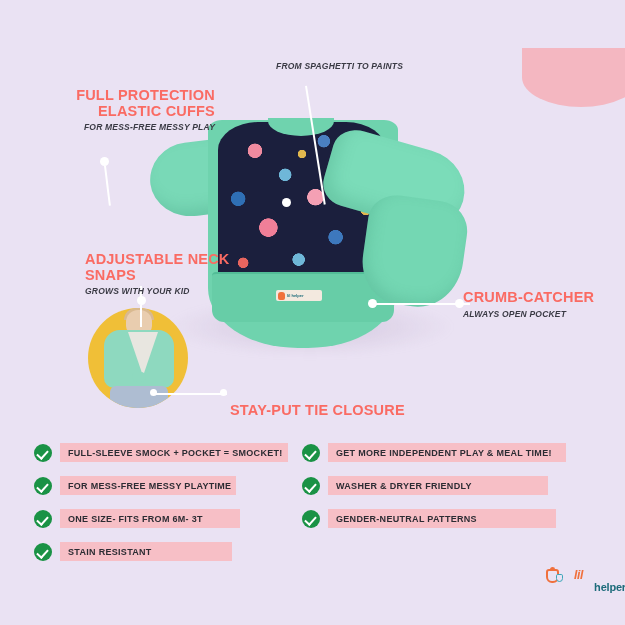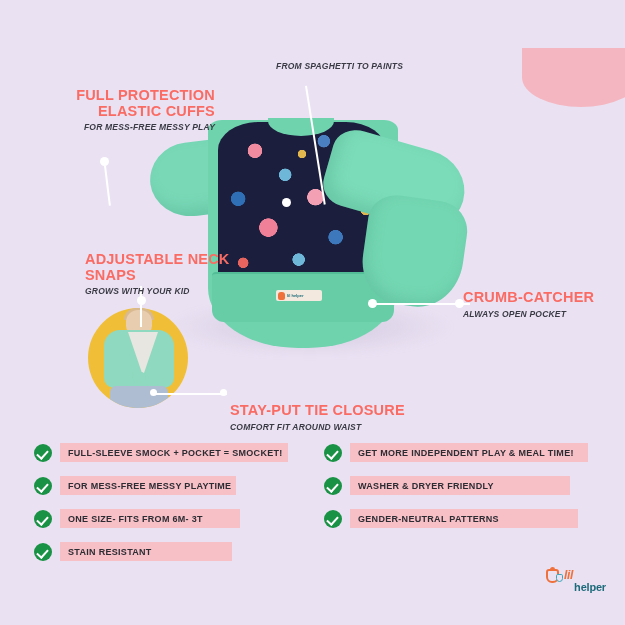--- a/index.html
+++ b/index.html
@@ -195,21 +195,21 @@
     background:#8ed9bf;border-radius:6px;
   }
   .child-pants{
     position:absolute;left:22px;top:78px;width:58px;height:24px;
     background:#aebdd2;border-radius:6px 6px 0 0;
   }
 
   
   #features{
     position:absolute;left:34px;top:443px;width:560px;
-    display:flex;gap:22px;
+    display:flex;
   }
   .col{display:flex;flex-direction:column;gap:14px;}
   .col.left{width:268px;}
   .col.right{width:268px;}
   .feat{display:flex;align-items:center;gap:8px;}
   .check{
     width:18px;height:18px;border-radius:50%;
     background:#1a9245;flex:0 0 18px;
     position:relative;
   }
@@ -227,21 +227,21 @@
   }
   .bar span{
     font-size:9px;font-weight:bold;color:#2c2c33;
     letter-spacing:.3px;white-space:nowrap;
     text-transform:uppercase;
   }
 
   
   #logo{
     position:absolute;left:546px;top:557px;
-    display:flex;align-items:center;gap:1px;
+    display:flex;align-items:center;gap:11px;
   }
   .logo-mark{position:relative;width:17px;height:16px;}
   .logo-bib{
     position:absolute;left:0;top:2px;width:13px;height:14px;
     border:2px solid #f0703c;border-radius:3px 3px 6px 6px;
     box-sizing:border-box;
   }
   .logo-neck{
     position:absolute;left:4px;top:0px;width:5px;height:4px;
     border:2px solid #f0703c;border-bottom:none;
@@ -324,21 +324,20 @@
     <p class="sub">ALWAYS OPEN POCKET</p>
   </div>
 
   <div class="callout left" id="co-neck">
     <p class="title">ADJUSTABLE NECK SNAPS</p>
     <p class="sub">GROWS WITH YOUR KID</p>
   </div>
 
   <div class="callout left" id="co-tie">
     <p class="title">STAY-PUT TIE CLOSURE</p>
-    <p class="sub">COMFORT FIT AROUND WAIST</p>
   </div>
 
   <div id="features">
     <div class="col left">
       <div class="feat">
         <div class="check"></div>
         <div class="bar" style="width:228px">
             <span>FULL-SLEEVE SMOCK + POCKET = SMOCKET!</span>
           </div>
       </div>

